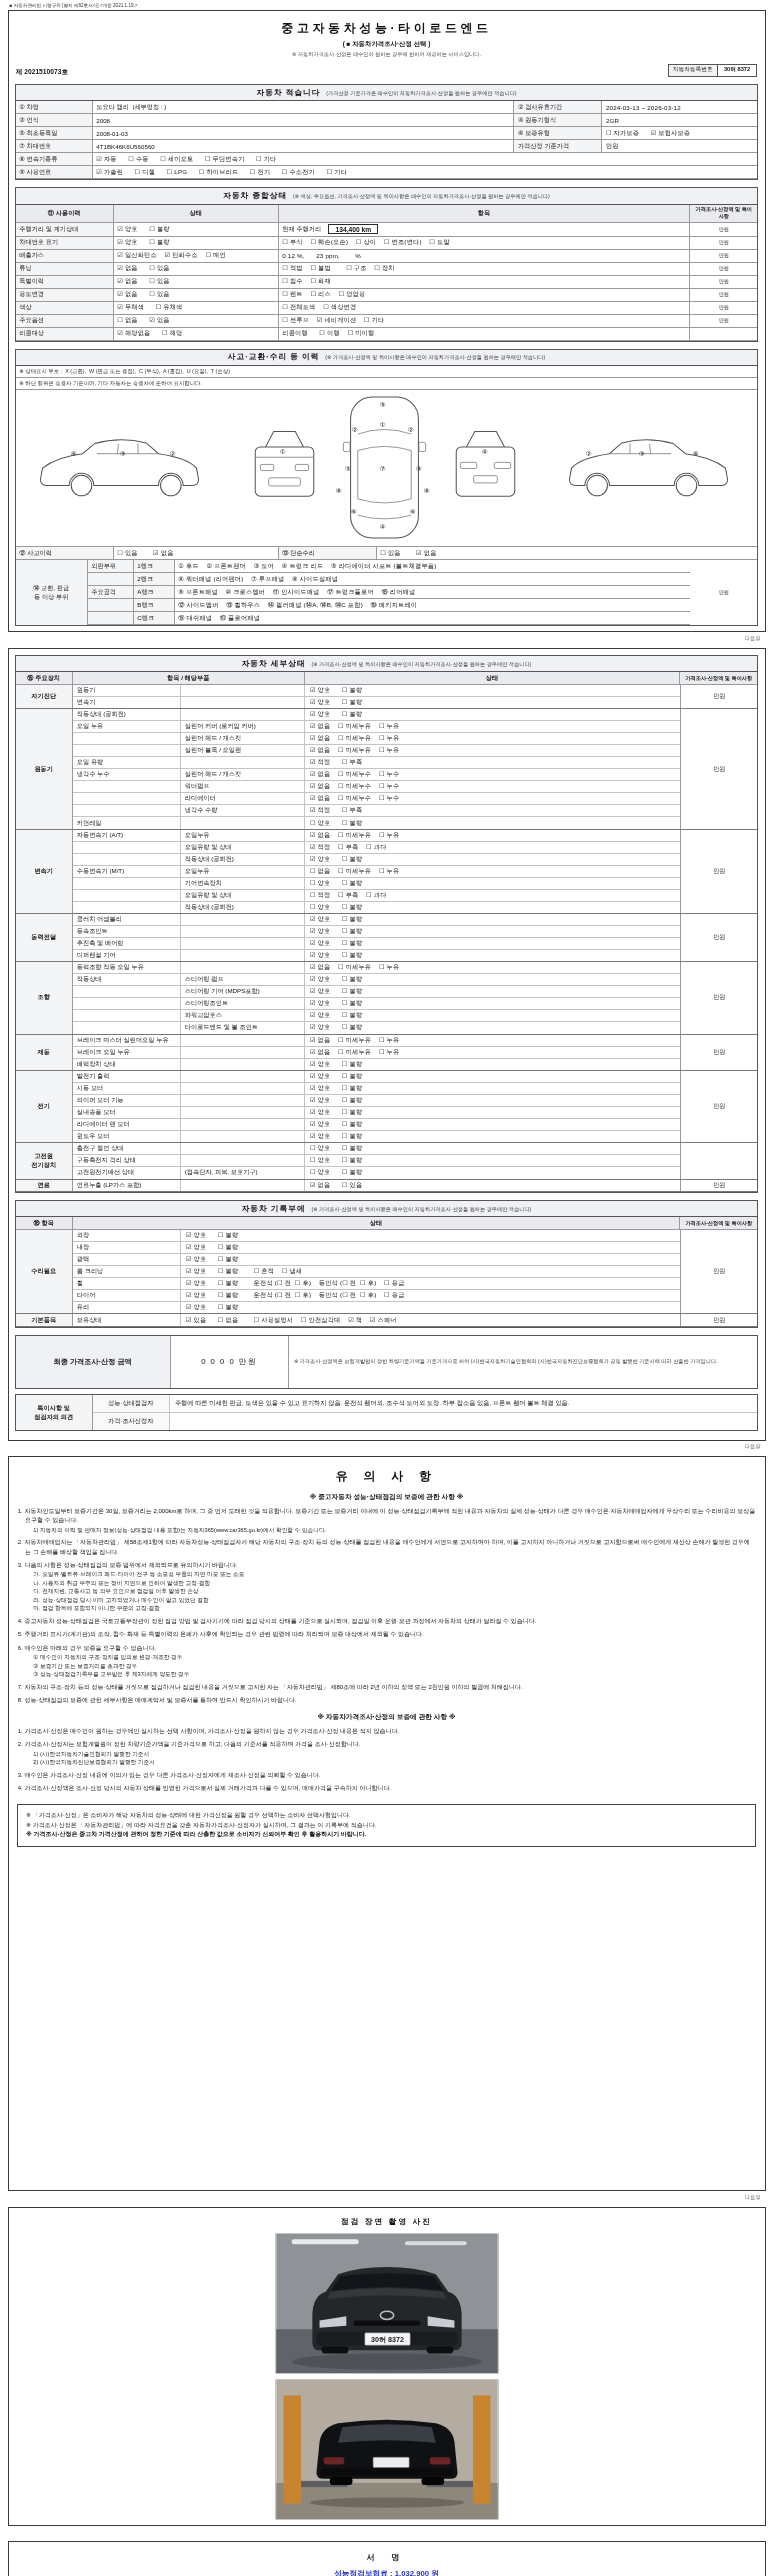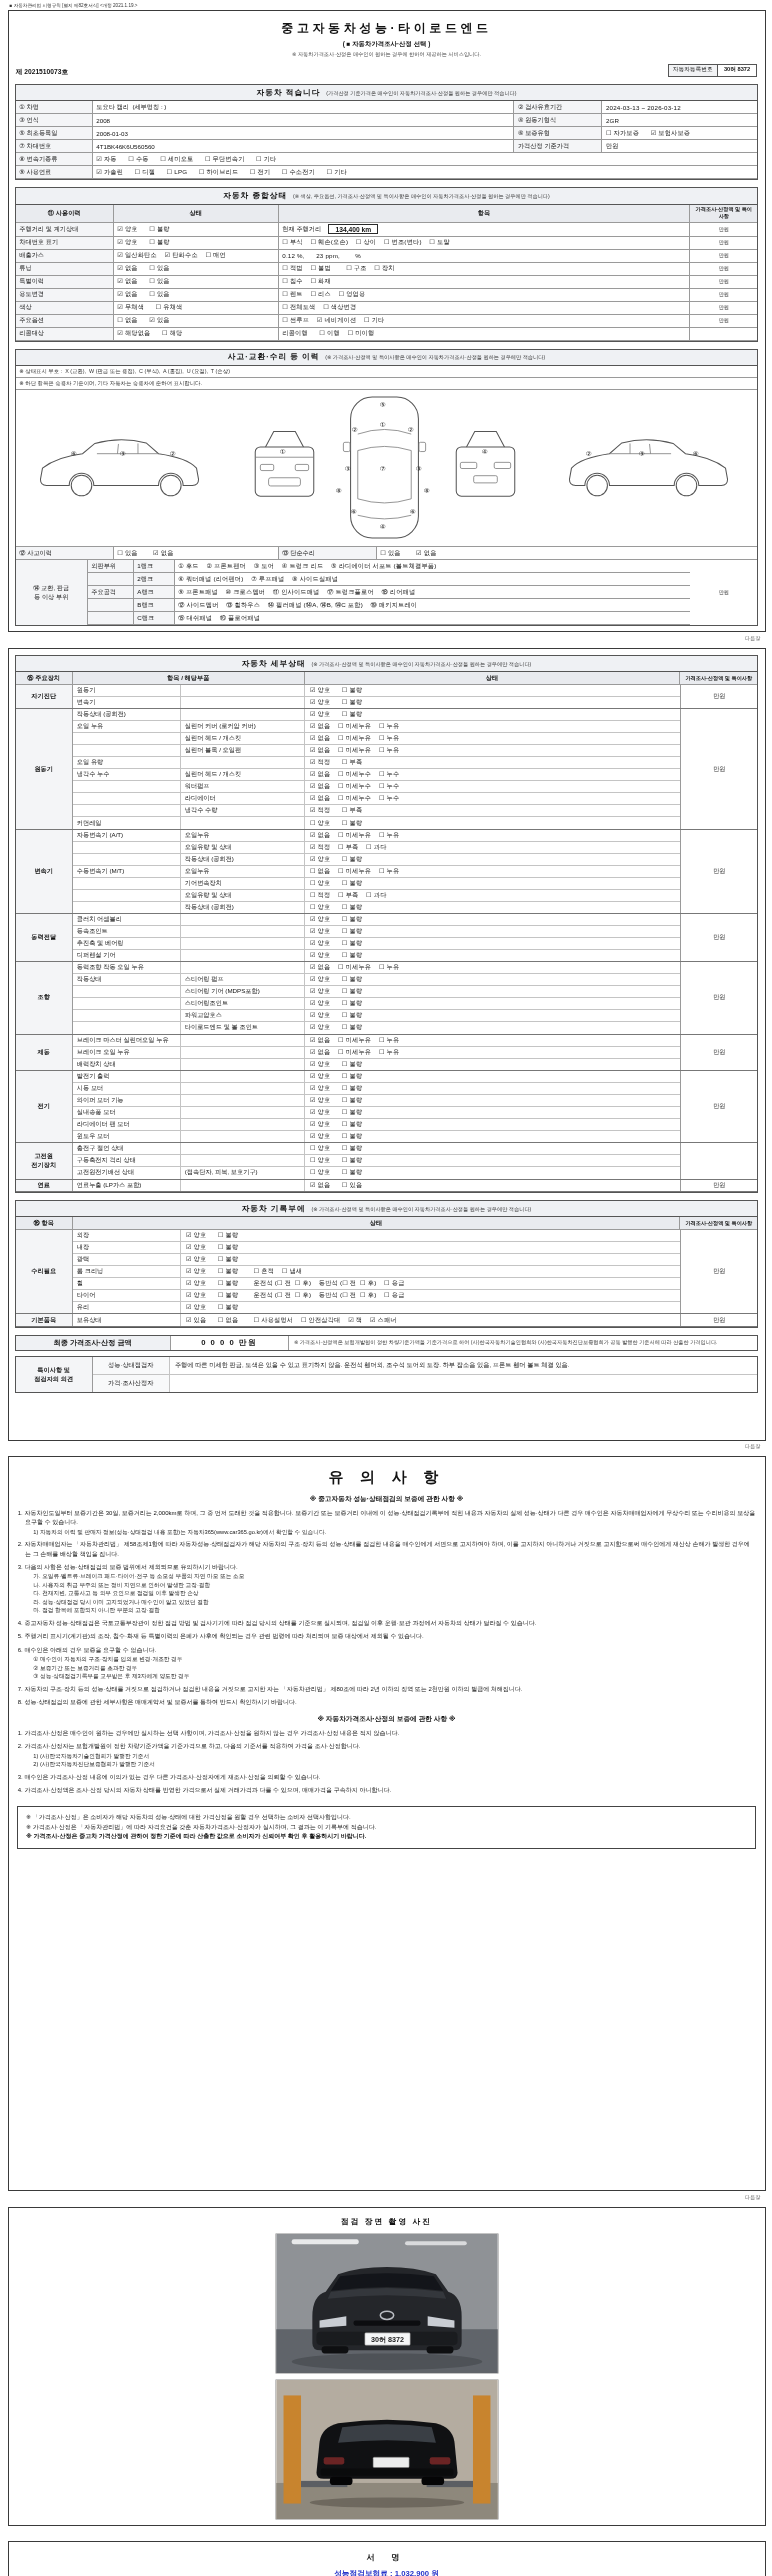--- a/index.html
+++ b/index.html
@@ -45,34 +45,34 @@
 .g-name{width:57px;border-right:0.5px solid #9a9a9a;display:flex;align-items:center;justify-content:center;font-weight:bold;background:#f4f5f7;text-align:center;white-space:pre-wrap}
 .gitems{flex:1;display:flex;flex-direction:column}
 .irow{display:flex;border-bottom:0.5px solid #c4c4c4;min-height:11.3px}
 .gitems .irow:last-child{border-bottom:none}
 .ia{width:108px;padding:1px 4.1px;border-right:0.5px solid #c4c4c4;display:flex;align-items:center;white-space:pre-wrap}
 .ib{width:124px;padding:1px 4.1px;border-right:0.5px solid #c4c4c4;display:flex;align-items:center;white-space:pre-wrap}
 .istate{flex:1;padding:1px 5.2px;display:flex;align-items:center;white-space:pre-wrap}
 .g-price{width:77px;border-left:0.5px solid #9a9a9a;display:flex;align-items:center;justify-content:center;color:#333}
 
 .final-row{border:0.5px solid #555;display:flex;align-items:stretch;margin-top:7.2px}
-.f-lbl{width:155px;background:#eff1f4;font-weight:bold;font-size:7.2px;display:flex;align-items:center;justify-content:center;border-right:0.5px solid #9a9a9a;padding:2px}
-.f-val{width:118px;font-weight:bold;font-size:7.7px;display:flex;align-items:center;justify-content:center;border-right:0.5px solid #9a9a9a;letter-spacing:1.5px}
+.f-lbl{width:155px;background:#eff1f4;font-weight:bold;font-size:7.2px;display:flex;align-items:center;justify-content:center;border-right:0.5px solid #9a9a9a;padding:21px}
+.f-val{width:118px;font-weight:normal;font-size:7.7px;display:flex;align-items:center;justify-content:center;border-right:0.5px solid #9a9a9a;letter-spacing:1.5px}
 .f-note{flex:1;font-size:5.2px;color:#333;display:flex;align-items:center;padding:2.1px 5.2px}
 
 .op{margin-top:5.2px}
 .op-outer{display:flex;align-items:stretch}
 .op-l{width:77px;background:#f4f5f7;display:flex;align-items:center;justify-content:center;text-align:center;border-right:0.5px solid #9a9a9a;font-weight:bold;white-space:pre-wrap;padding:2.1px}
 .op-rows{flex:1;display:flex;flex-direction:column}
 .op-row{display:flex;border-bottom:0.5px solid #c4c4c4;min-height:17.5px}
 .op-rows .op-row:last-child{border-bottom:none}
 .op-k{width:77px;background:#f8f9fa;border-right:0.5px solid #c4c4c4;display:flex;align-items:center;justify-content:center}
 .op-v{flex:1;display:flex;align-items:center;padding:2.1px 5.2px;white-space:pre-wrap}
 
-.n-head{font-size:15px;font-weight:bold;text-align:center;letter-spacing:6.2px;margin:5.2px 0 8.2px}
+.n-head{font-size:12px;font-weight:bold;text-align:center;letter-spacing:6.2px;margin:5.2px 0 8.2px}
 .n-sub{text-align:center;font-weight:bold;margin:7.2px 0 5.2px;font-size:6.7px}
 .n-item{margin:0 3.1px 4.1px}
 .n-text{font-size:6px;line-height:1.55;text-indent:-7.2px;padding-left:7.2px}
 .n-subline{font-size:5.7px;line-height:1.5;padding-left:15.5px;color:#222}
 .pricing-box{border:0.8px solid #444;margin:10.3px 2.1px 3.1px;padding:6.2px 8.2px}
 .p-title{text-align:center;margin-bottom:5.2px}
 .p-title span{display:inline-block;border:0.5px solid #555;padding:2.1px 13.4px;font-weight:bold;font-size:7.2px}
 .p-line{font-size:6px;line-height:1.6}
 .p-strong{font-size:6px;line-height:1.6;font-weight:bold}
 

